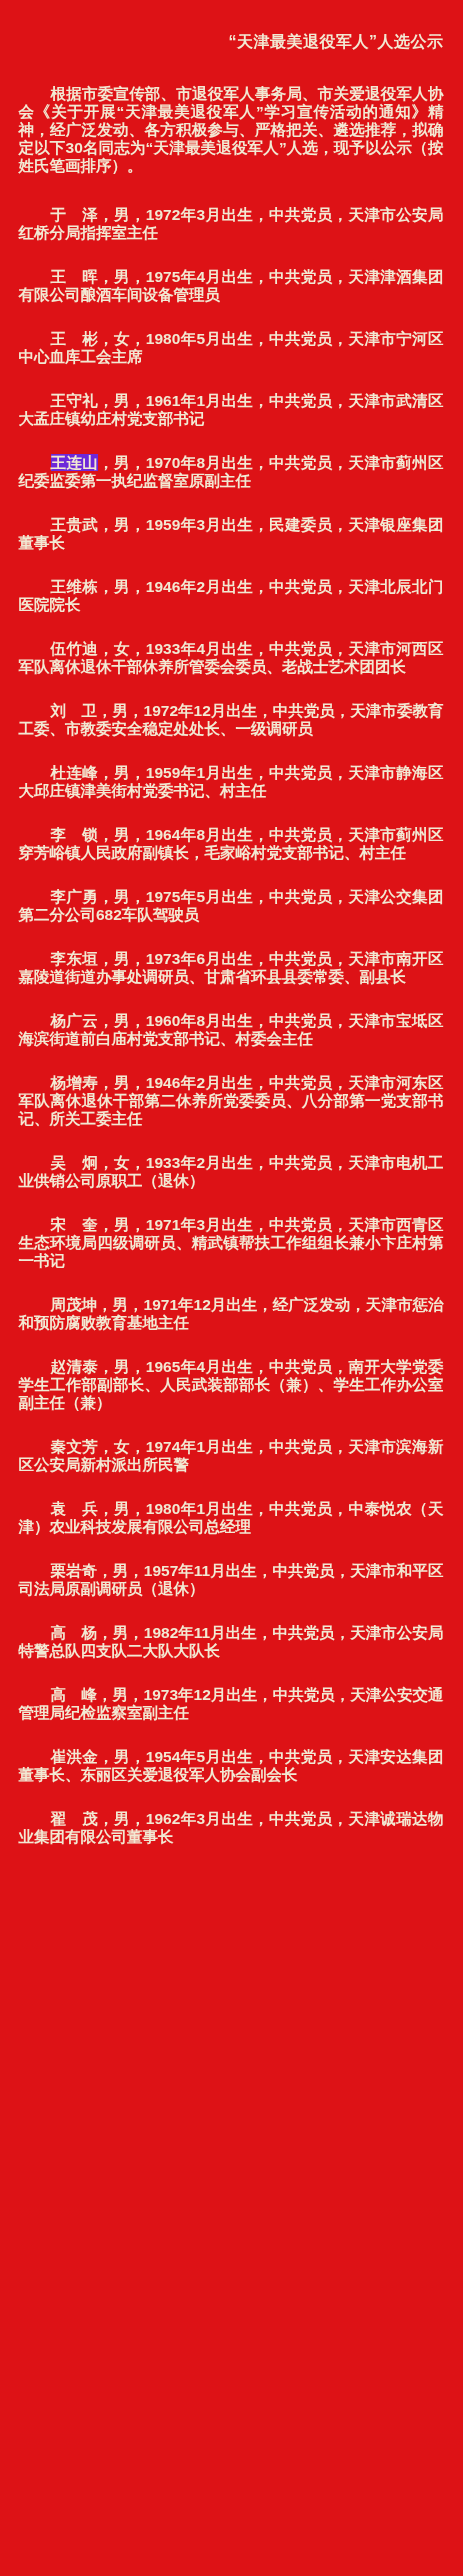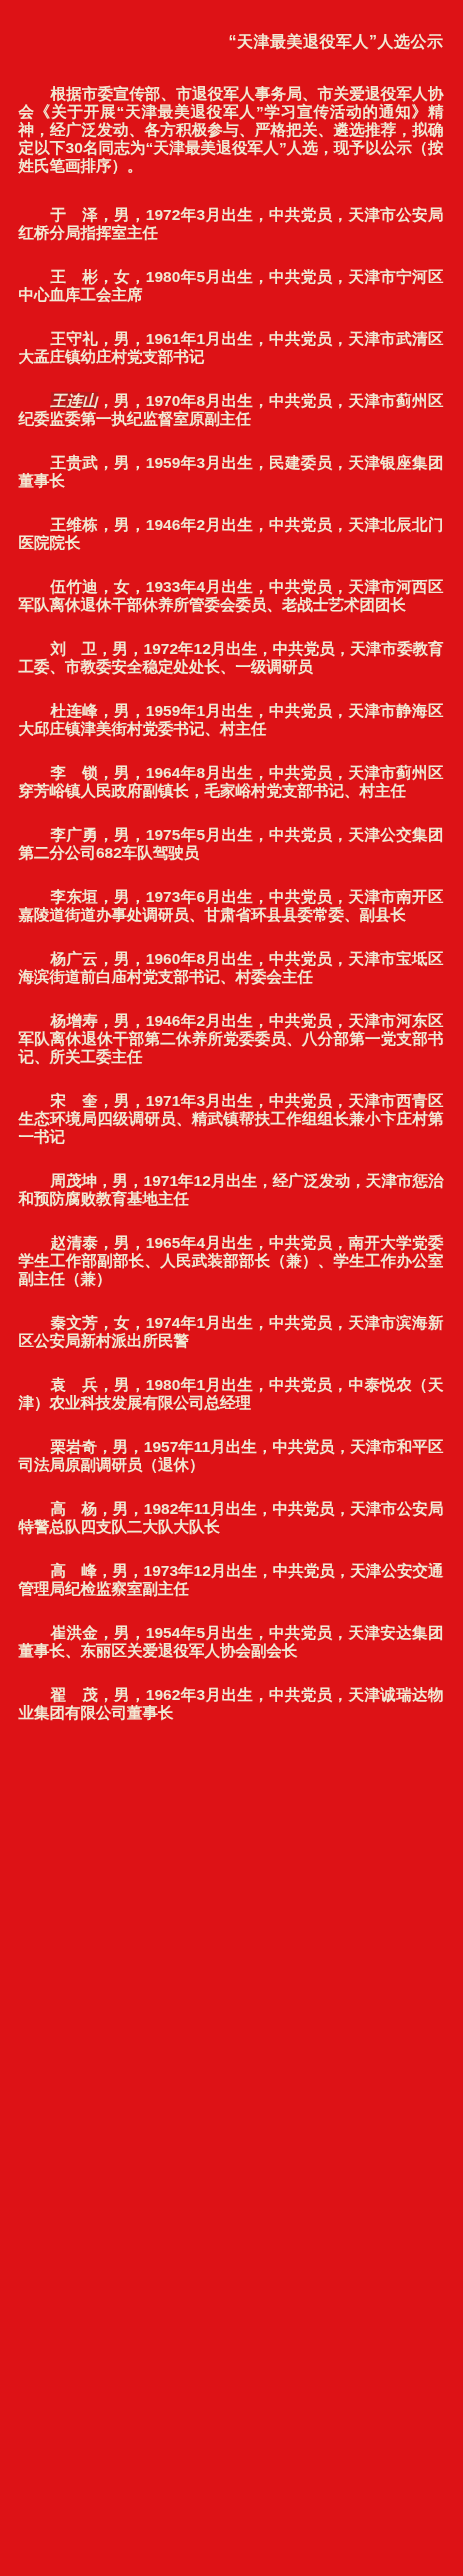--- a/index.html
+++ b/index.html
@@ -28,36 +28,37 @@
     font-weight: 600;
     line-height: 18px;
     text-align: justify;
     text-indent: 32px;
     margin: 0;
     word-break: break-all;
   }
   .intro { margin-bottom: 31px; }
   .entry { margin-bottom: 26px; }
   .entry-name { white-space: pre; }
-  .entry-name.highlighted { background: #b91c1c; font-style: italic; }
+  .entry-name.highlighted { background: #6d28d9; }
 </style>
 </head>
 <body>
 
 <div class="page">
 
   <h1 class="title">“天津最美退役军人”人选公示</h1>
 
   <p class="para intro">根据市委宣传部、市退役军人事务局、市关爱退役军人协会《关于开展“天津最美退役军人”学习宣传活动的通知》精神，经广泛发动、各方积极参与、严格把关、遴选推荐，拟确定以下30名同志为“天津最美退役军人”人选，现予以公示（按姓氏笔画排序）。</p>
 
   <div>
 
       <p class="para entry"><span class="entry-name">于　泽</span><span>，男，1972年3月出生，中共党员，天津市公安局红桥分局指挥室主任</span></p>
 
 
+      <p class="para entry"><span class="entry-name">王　晖</span><span>，男，1975年4月出生，中共党员，天津津酒集团有限公司酿酒车间设备管理员</span></p>
 
       <p class="para entry"><span class="entry-name">王　彬</span><span>，女，1980年5月出生，中共党员，天津市宁河区中心血库工会主席</span></p>
 
       <p class="para entry"><span class="entry-name">王守礼</span><span>，男，1961年1月出生，中共党员，天津市武清区大孟庄镇幼庄村党支部书记</span></p>
 
       <p class="para entry"><span class="entry-name highlighted">王连山</span><span>，男，1970年8月出生，中共党员，天津市蓟州区纪委监委第一执纪监督室原副主任</span></p>
 
       <p class="para entry"><span class="entry-name">王贵武</span><span>，男，1959年3月出生，民建委员，天津银座集团董事长</span></p>
 
       <p class="para entry"><span class="entry-name">王维栋</span><span>，男，1946年2月出生，中共党员，天津北辰北门医院院长</span></p>
@@ -73,20 +74,21 @@
       <p class="para entry"><span class="entry-name">李　锁</span><span>，男，1964年8月出生，中共党员，天津市蓟州区穿芳峪镇人民政府副镇长，毛家峪村党支部书记、村主任</span></p>
 
       <p class="para entry"><span class="entry-name">李广勇</span><span>，男，1975年5月出生，中共党员，天津公交集团第二分公司682车队驾驶员</span></p>
 
       <p class="para entry"><span class="entry-name">李东垣</span><span>，男，1973年6月出生，中共党员，天津市南开区嘉陵道街道办事处调研员、甘肃省环县县委常委、副县长</span></p>
 
       <p class="para entry"><span class="entry-name">杨广云</span><span>，男，1960年8月出生，中共党员，天津市宝坻区海滨街道前白庙村党支部书记、村委会主任</span></p>
 
       <p class="para entry"><span class="entry-name">杨增寿</span><span>，男，1946年2月出生，中共党员，天津市河东区军队离休退休干部第二休养所党委委员、八分部第一党支部书记、所关工委主任</span></p>
 
+      <p class="para entry"><span class="entry-name">吴　炯</span><span>，女，1933年2月出生，中共党员，天津市电机工业供销公司原职工（退休）</span></p>
 
       <p class="para entry"><span class="entry-name">宋　奎</span><span>，男，1971年3月出生，中共党员，天津市西青区生态环境局四级调研员、精武镇帮扶工作组组长兼小卞庄村第一书记</span></p>
 
       <p class="para entry"><span class="entry-name">周茂坤</span><span>，男，1971年12月出生，经广泛发动，天津市惩治和预防腐败教育基地主任</span></p>
 
       <p class="para entry"><span class="entry-name">赵清泰</span><span>，男，1965年4月出生，中共党员，南开大学党委学生工作部副部长、人民武装部部长（兼）、学生工作办公室副主任（兼）</span></p>
 
       <p class="para entry"><span class="entry-name">秦文芳</span><span>，女，1974年1月出生，中共党员，天津市滨海新区公安局新村派出所民警</span></p>
 
       <p class="para entry"><span class="entry-name">袁　兵</span><span>，男，1980年1月出生，中共党员，中泰悦农（天津）农业科技发展有限公司总经理</span></p>

